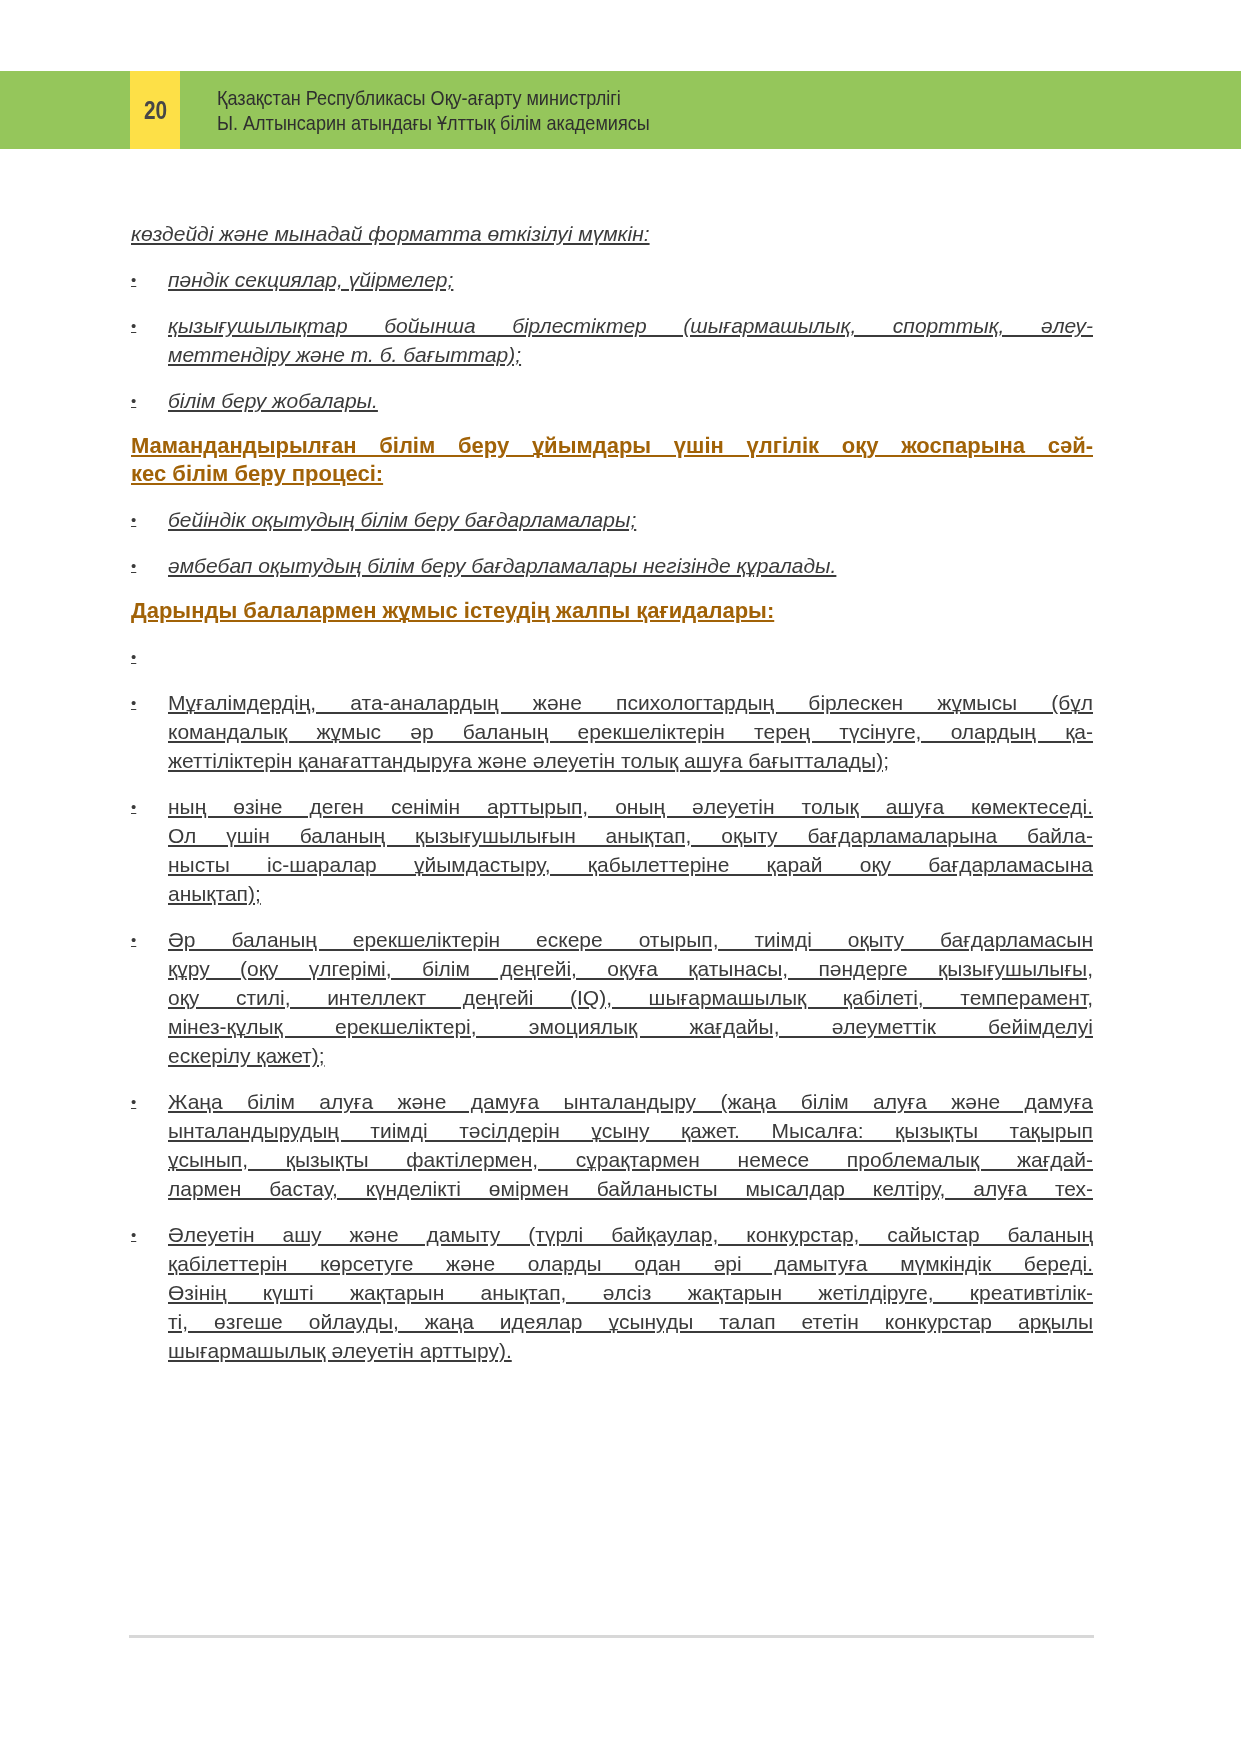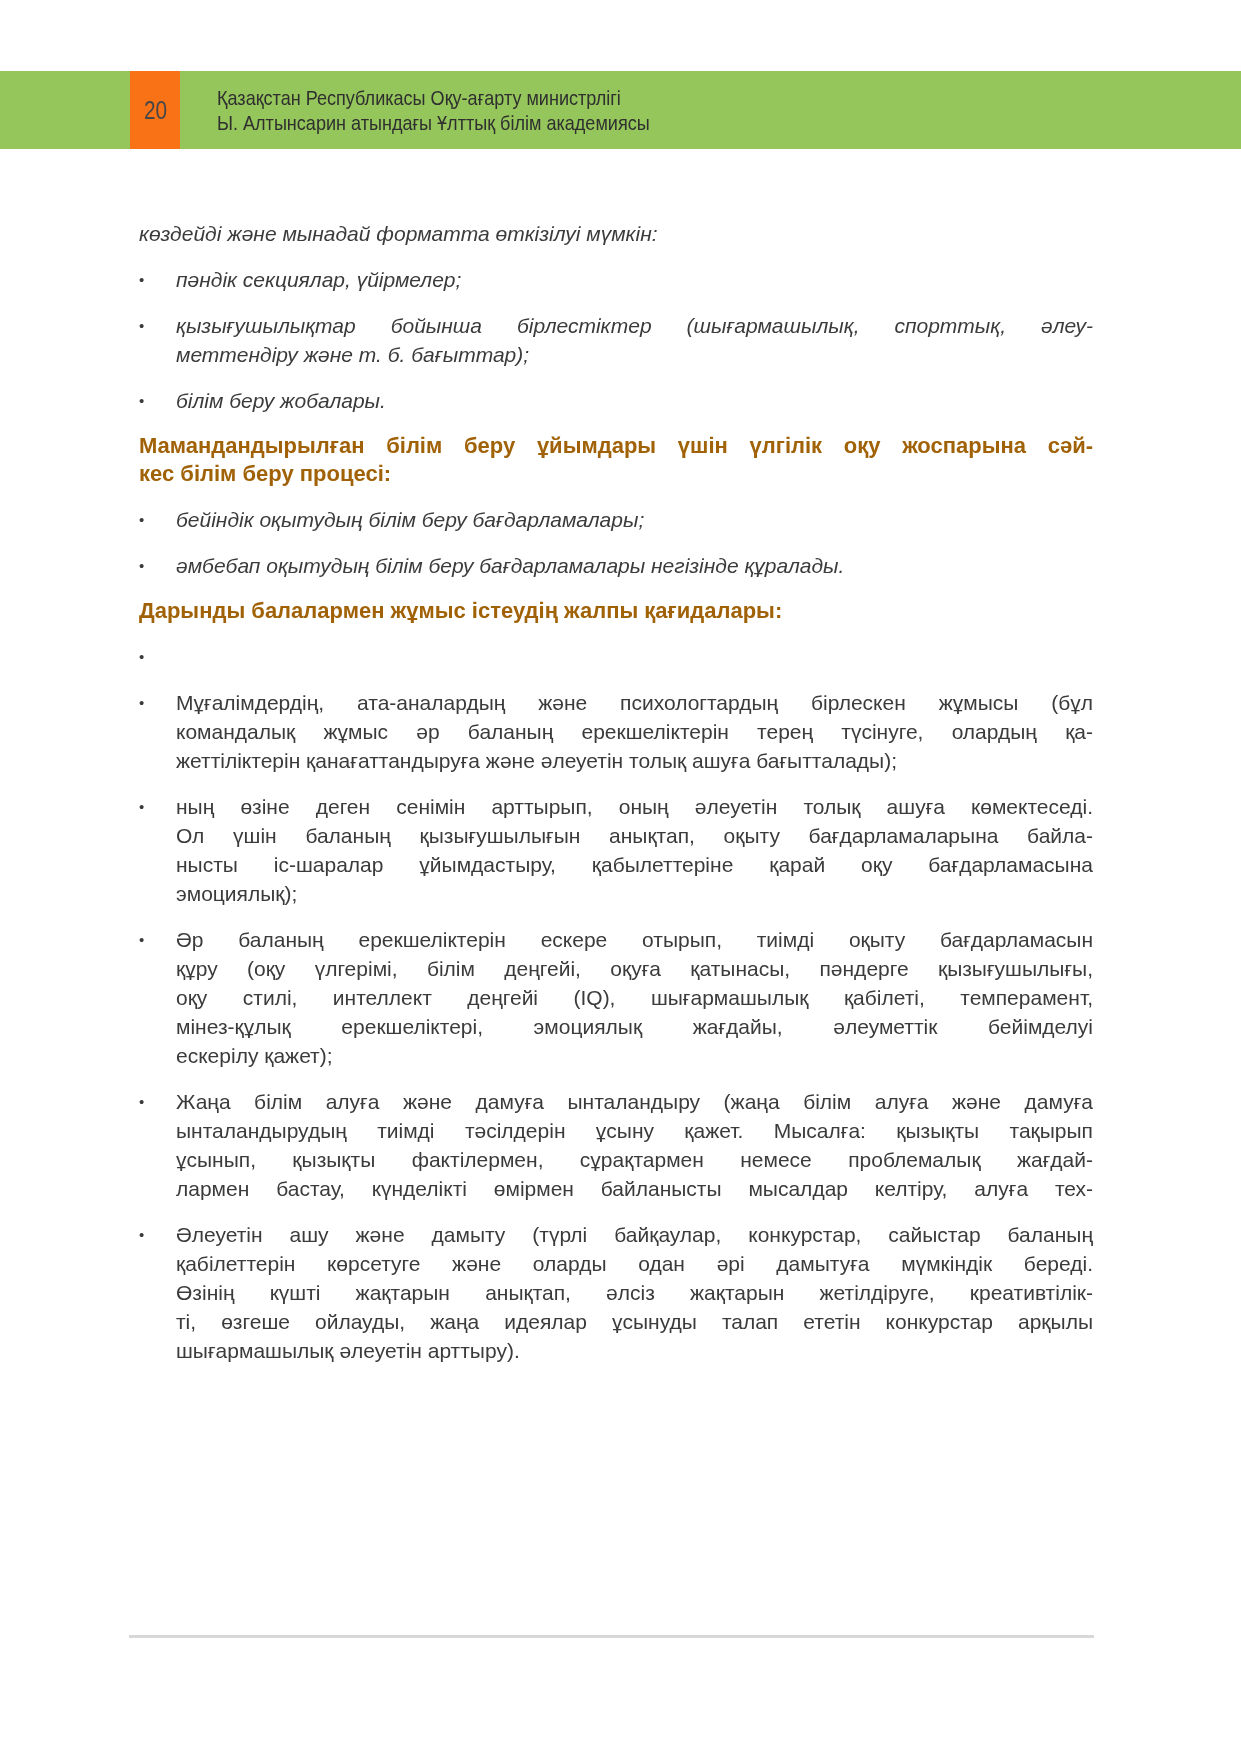--- a/index.html
+++ b/index.html
@@ -19,22 +19,22 @@
     width: 1241px; height: 78px;
     display: flex;
   }
   .accent-left {
     width: 130px; height: 100%;
     background: var(--accent);
     flex: 0 0 130px;
   }
   .pagenum-gap {
     width: 50px; flex: 0 0 50px;
-    background: #f97316;
-    display: flex; align-items: center; justify-content: center;
+    background: #fde047;
+    display: flex; align-items: center; justify-content: center; font-weight: bold;
   }
   .pagenum {
     font-size: 26px;
     color: #474747;
     transform: scaleX(0.8);
     letter-spacing: 0px;
   }
   .accent-right {
     flex: 1 1 auto;
     background: var(--accent);
@@ -49,21 +49,21 @@
     transform-origin: left center;
     white-space: nowrap;
   }
 
   
   .body-col {
     position: absolute;
     left: 131px; top: 219px;
     width: 962px;
   }
-  .block { margin: 0 0 17px 8px; font-size: 21px; line-height: 29px; color: #3b3b3b; }
+  .block { margin: 0 0 17px 0; font-size: 21px; line-height: 29px; color: #3b3b3b; text-decoration: underline; }
   .block.heading {
     margin-top: 12px;
     font-size: 22px; line-height: 28px;
     font-weight: bold; color: #a16207;
   }
   .block.p-italic .line, .block.bullet-italic .line { font-style: italic; }
   .block.bullet, .block.bullet-italic { display: flex; }
   .marker {
     flex: 0 0 37px; width: 37px;
     font-size: 15px; line-height: 29px;
@@ -155,21 +155,21 @@
           <div class="line just">командалық жұмыс әр баланың ерекшеліктерін терең түсінуге, олардың қа-</div>
           <div class="line">жеттіліктерін қанағаттандыруға және әлеуетін толық ашуға бағытталады);</div>
         </div>
       </div>
       <div class="block bullet">
         <span class="marker">•</span>
         <div class="btext">
           <div class="line just">ның өзіне деген сенімін арттырып, оның әлеуетін толық ашуға көмектеседі.</div>
           <div class="line just">Ол үшін баланың қызығушылығын анықтап, оқыту бағдарламаларына байла-</div>
           <div class="line just">нысты іс-шаралар ұйымдастыру, қабылеттеріне қарай оқу бағдарламасына</div>
-          <div class="line">эмоциялық);</div>
+          <div class="line">анықтап);</div>
         </div>
       </div>
       <div class="block bullet">
         <span class="marker">•</span>
         <div class="btext">
           <div class="line just">Әр баланың ерекшеліктерін ескере отырып, тиімді оқыту бағдарламасын</div>
           <div class="line just">құру (оқу үлгерімі, білім деңгейі, оқуға қатынасы, пәндерге қызығушылығы,</div>
           <div class="line just">оқу стилі, интеллект деңгейі (IQ), шығармашылық қабілеті, темперамент,</div>
           <div class="line just">мінез-құлық ерекшеліктері, эмоциялық жағдайы, әлеуметтік бейімделуі</div>
           <div class="line">ескерілу қажет);</div>

